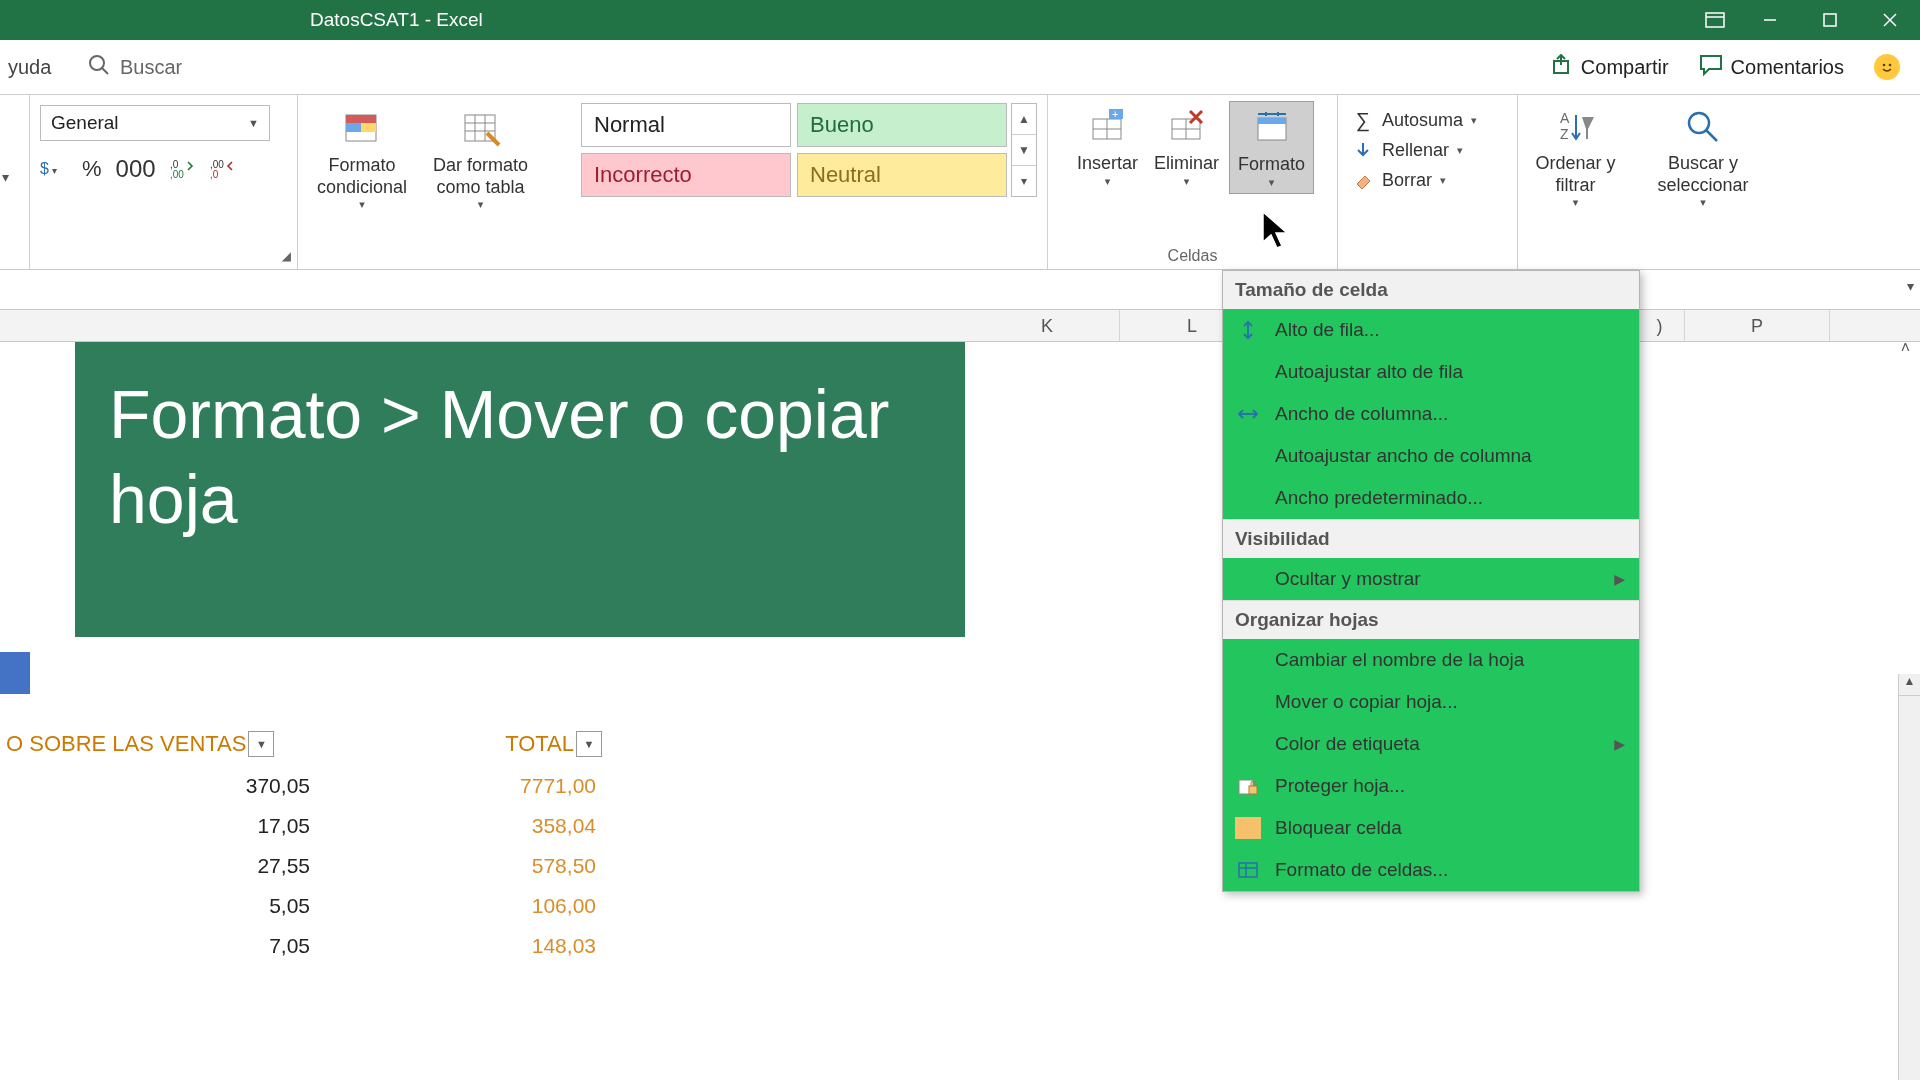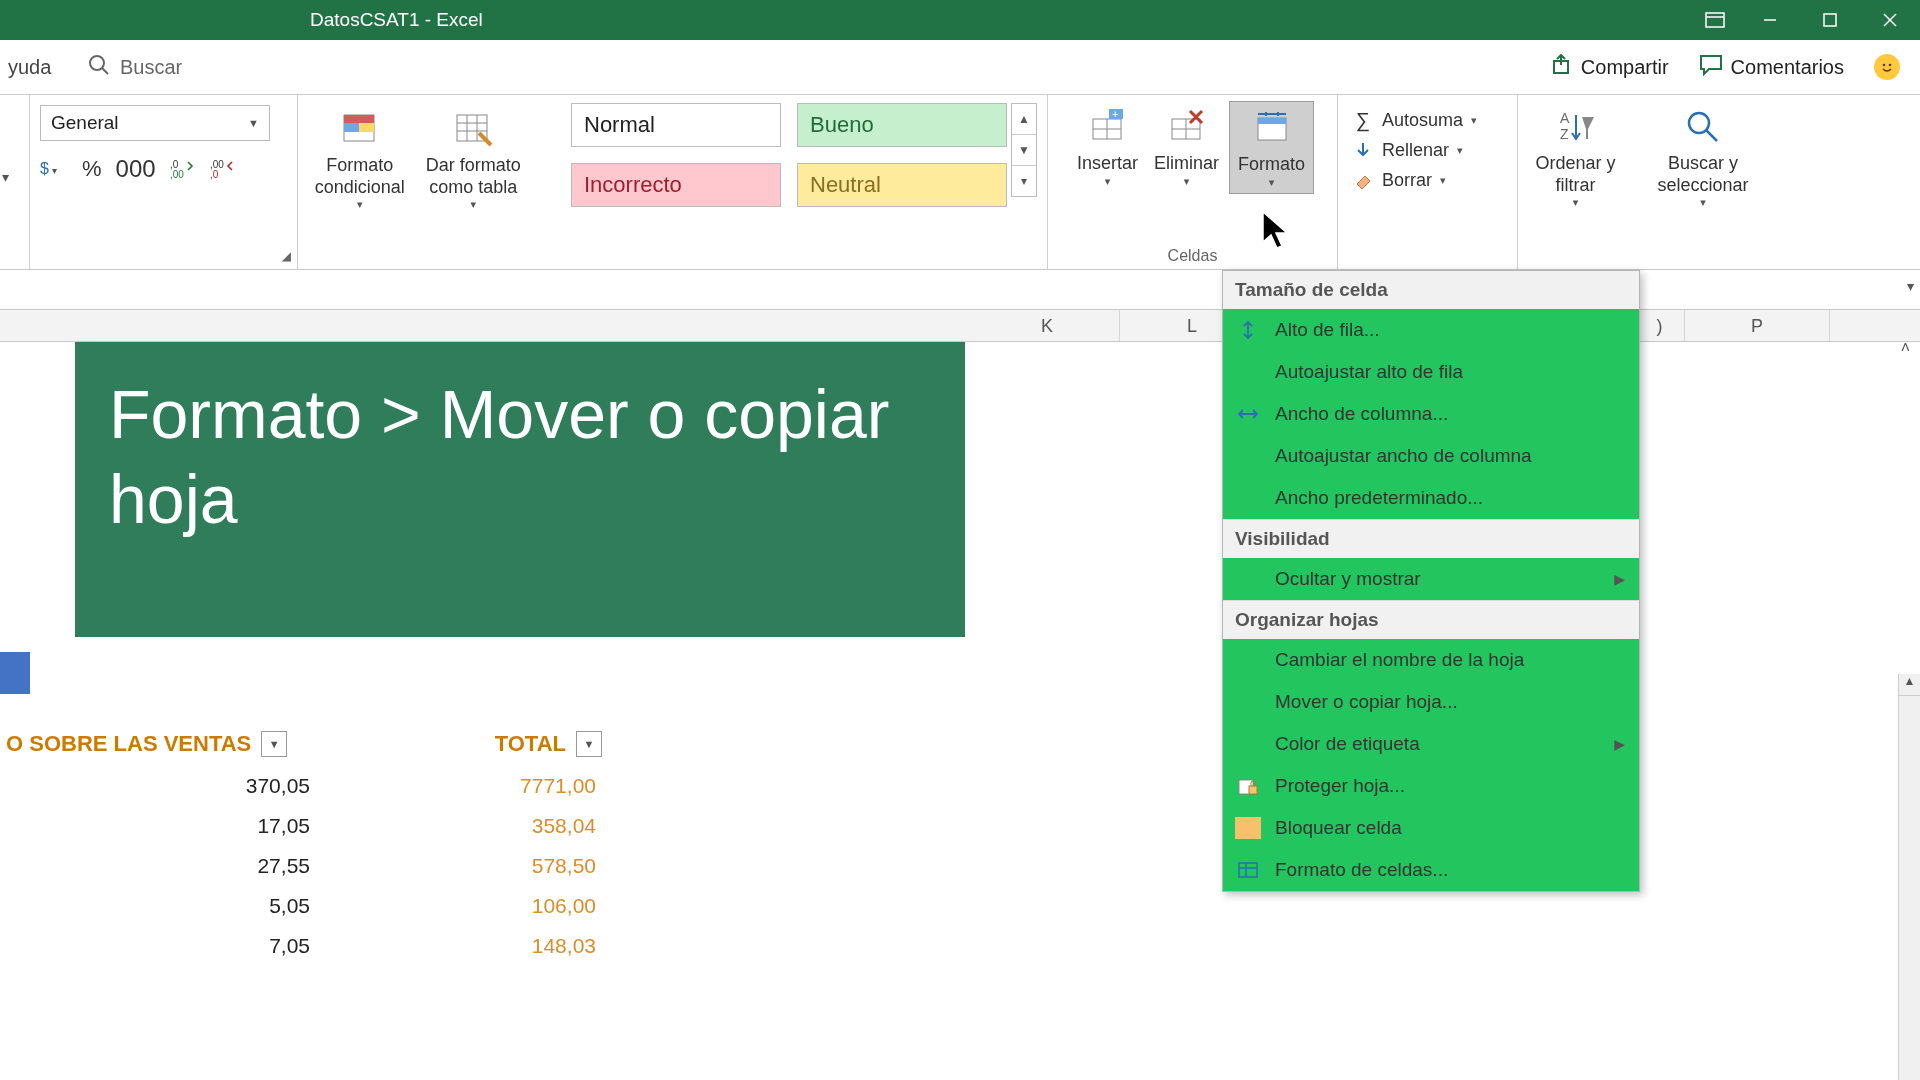--- a/index.html
+++ b/index.html
@@ -33,21 +33,21 @@
 
   
   .number-group { width: 210px; }
   .num-select { border:1px solid #bbb; width:230px; height:36px; display:flex; align-items:center; padding:0 10px; font-size:19px; color:#222; background:#fff; justify-content:space-between; margin-top:4px;}
   .num-row2 { display:flex; gap:14px; align-items:center; margin-top:14px; }
   .num-mini { font-size:18px; color:#333; display:flex; align-items:center; gap:2px;}
   .tiny-launcher { position:absolute; bottom:6px; right:6px; font-size:12px; color:#666;}
 
   
   .styles-group { padding-top:8px; }
-  .style-gallery { display:grid; grid-template-columns: 210px 210px; grid-template-rows: 44px 44px; gap:16px;margin-left:36px; }
+  .style-gallery { display:grid; grid-template-columns: 210px 210px; grid-template-rows: 44px 44px; gap:6px;margin-left:36px; }
   .style-cell { border:1px solid #bbb; display:flex; align-items:center; padding:0 12px; font-size:22px;}
   .style-normal { background:#fff; color:#222;}
   .style-bueno { background:#c6efce; color:#1f6d3a;}
   .style-incorrecto { background:#ffc7ce; color:#9c1f2e;}
   .style-neutral { background:#ffeb9c; color:#8a6d1e;}
   .gallery-scroll { width:26px; height:94px; border:1px solid #bbb; margin-left:4px; display:flex; flex-direction:column;}
   .gallery-scroll div { flex:1; display:flex; align-items:center; justify-content:center; border-bottom:1px solid #ccc; font-size:12px; color:#555;}
   .gallery-scroll div:last-child{border-bottom:none;}
 
   
@@ -69,21 +69,21 @@
   .col-headers div { width:145px; border-right:1px solid #d6d6d6; text-align:center; font-size:18px; color:#555; line-height:32px;}
   .col-headers .offset { width:975px; border:none;}
 
   
   .sheet { background:#fff; position:relative; height:750px;}
   .overlay-tip { position:absolute; left:75px; top:0; width:890px; height:295px; background:#2f7d5a; color:#fff; font-size:68px; line-height:1.25; padding:30px 34px; font-weight:400; z-index:20;}
   .blue-cell { position:absolute; left:0; top:310px; width:30px; height:42px; background:#4472c4;}
 
   .data-table { position:absolute; left:0; top:380px; width:615px; background:#fff;}
   .t-headrow { display:flex; height:44px; align-items:center;}
-  .th { display:flex; align-items:flex-end; justify-content:flex-end; gap:10px; font-size:22px; color:#cc7a00; font-weight:700; padding-right:8px;}
+  .th { display:flex; align-items:flex-end; justify-content:flex-end; gap:2px; font-size:22px; color:#cc7a00; font-weight:400; padding-right:8px;}
   .th .filter { width:26px; height:26px; border:1px solid #999; background:#fff; display:flex; align-items:center; justify-content:center; font-size:11px; color:#555;}
   .th1 { width:330px; justify-content:flex-start; padding-left:6px; color:#cc7a00;}
   .th2 { width:280px;}
   .t-row { display:flex; height:40px; align-items:center; font-size:21px;}
   .td1 { width:330px; text-align:right; padding-right:20px; color:#222;}
   .td2 { width:280px; text-align:right; padding-right:14px; color:#d98e2b; font-weight:500;}
 
   
   .dropdown { position:absolute; left:1222px; top:270px; width:418px; background:#22c55e; border:1px solid #b5b5b5; box-shadow:3px 3px 8px rgba(0,0,0,0.25); z-index:40; font-size:19px; color:#333;}
   .dd-section { background:#f1f1f1; padding:8px 12px; font-weight:600; color:#555; border-top:1px solid #ddd;}

